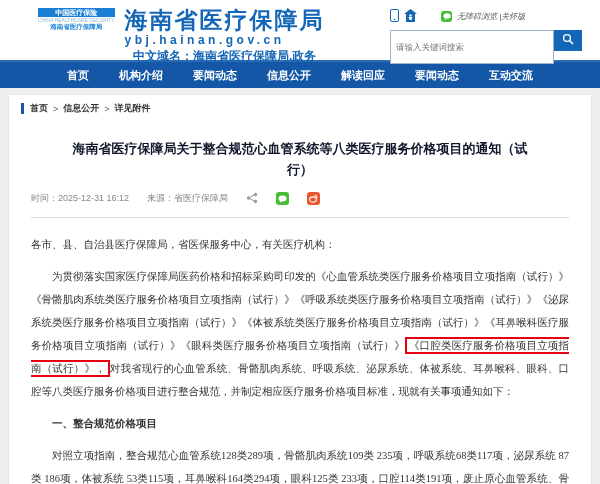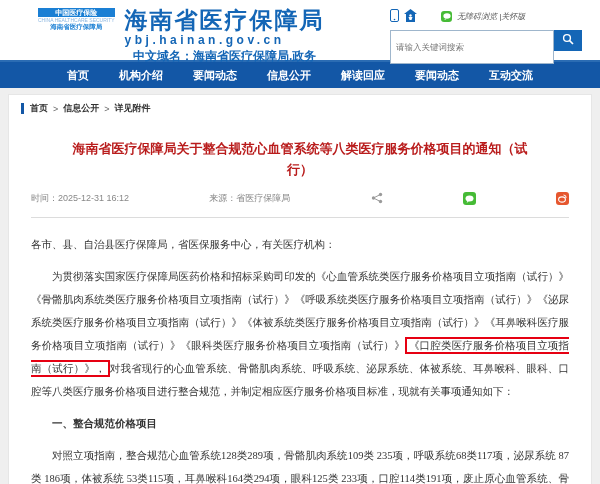--- a/index.html
+++ b/index.html
@@ -26,22 +26,22 @@
   
   .blue-line { height:2px; background:#2b6cb3; }
   .nav { background:#1357a6; height:26px; display:flex; align-items:center; justify-content:center; gap:30px; }
   .nav-item { color:#ffffff; font-size:11px; font-weight:bold; cursor:pointer; white-space:nowrap; }
   
   .panel { background:#ffffff; margin:6px 8px 0; border:1px solid #e6e6e6; height:400px; overflow:hidden; }
   .breadcrumb { display:flex; align-items:center; font-size:9px; font-weight:bold; color:#333; padding:7px 12px 4px; }
   .crumb-bar { width:3px; height:11px; background:#1357a6; margin-right:6px; }
   .crumb-sep { margin:0 5px; color:#666; font-weight:normal; }
   .article { padding:0 22px; }
-  .article-title { font-size:13px; font-weight:bold; color:#b91c1c; text-align:center; margin:20px 30px 11px; line-height:1.6; }
-  .meta-row { display:flex; justify-content:space-between; align-items:center; gap:9px; font-size:9px; color:#888; margin-bottom:11px; }
+  .article-title { font-size:13px; font-weight:bold; color:#0f172a; text-align:center; margin:20px 30px 11px; line-height:1.6; }
+  .meta-row { display:flex; justify-content:flex-start; align-items:center; gap:18px; font-size:9px; color:#888; margin-bottom:11px; }
   .icon-badge { width:13px; height:13px; border-radius:3px; display:inline-flex; align-items:center; justify-content:center; cursor:pointer; }
   .wechat { background:#46bb36; } .weibo { background:#e6572f; }
   .divider { border:none; border-top:1px solid #dcdcdc; margin:0 0 15px; }
   .para { font-size:10.5px; line-height:23px; color:#333; text-align:justify; margin:0 0 9px; }
   .indent { text-indent:2em;font-family:Liberation Serif, serif; }
   .sec-head { font-weight:bold; }
   .red-box { border:2px solid #e60012; padding:1px 2px; }
 </style>
 </head>
 <body>

